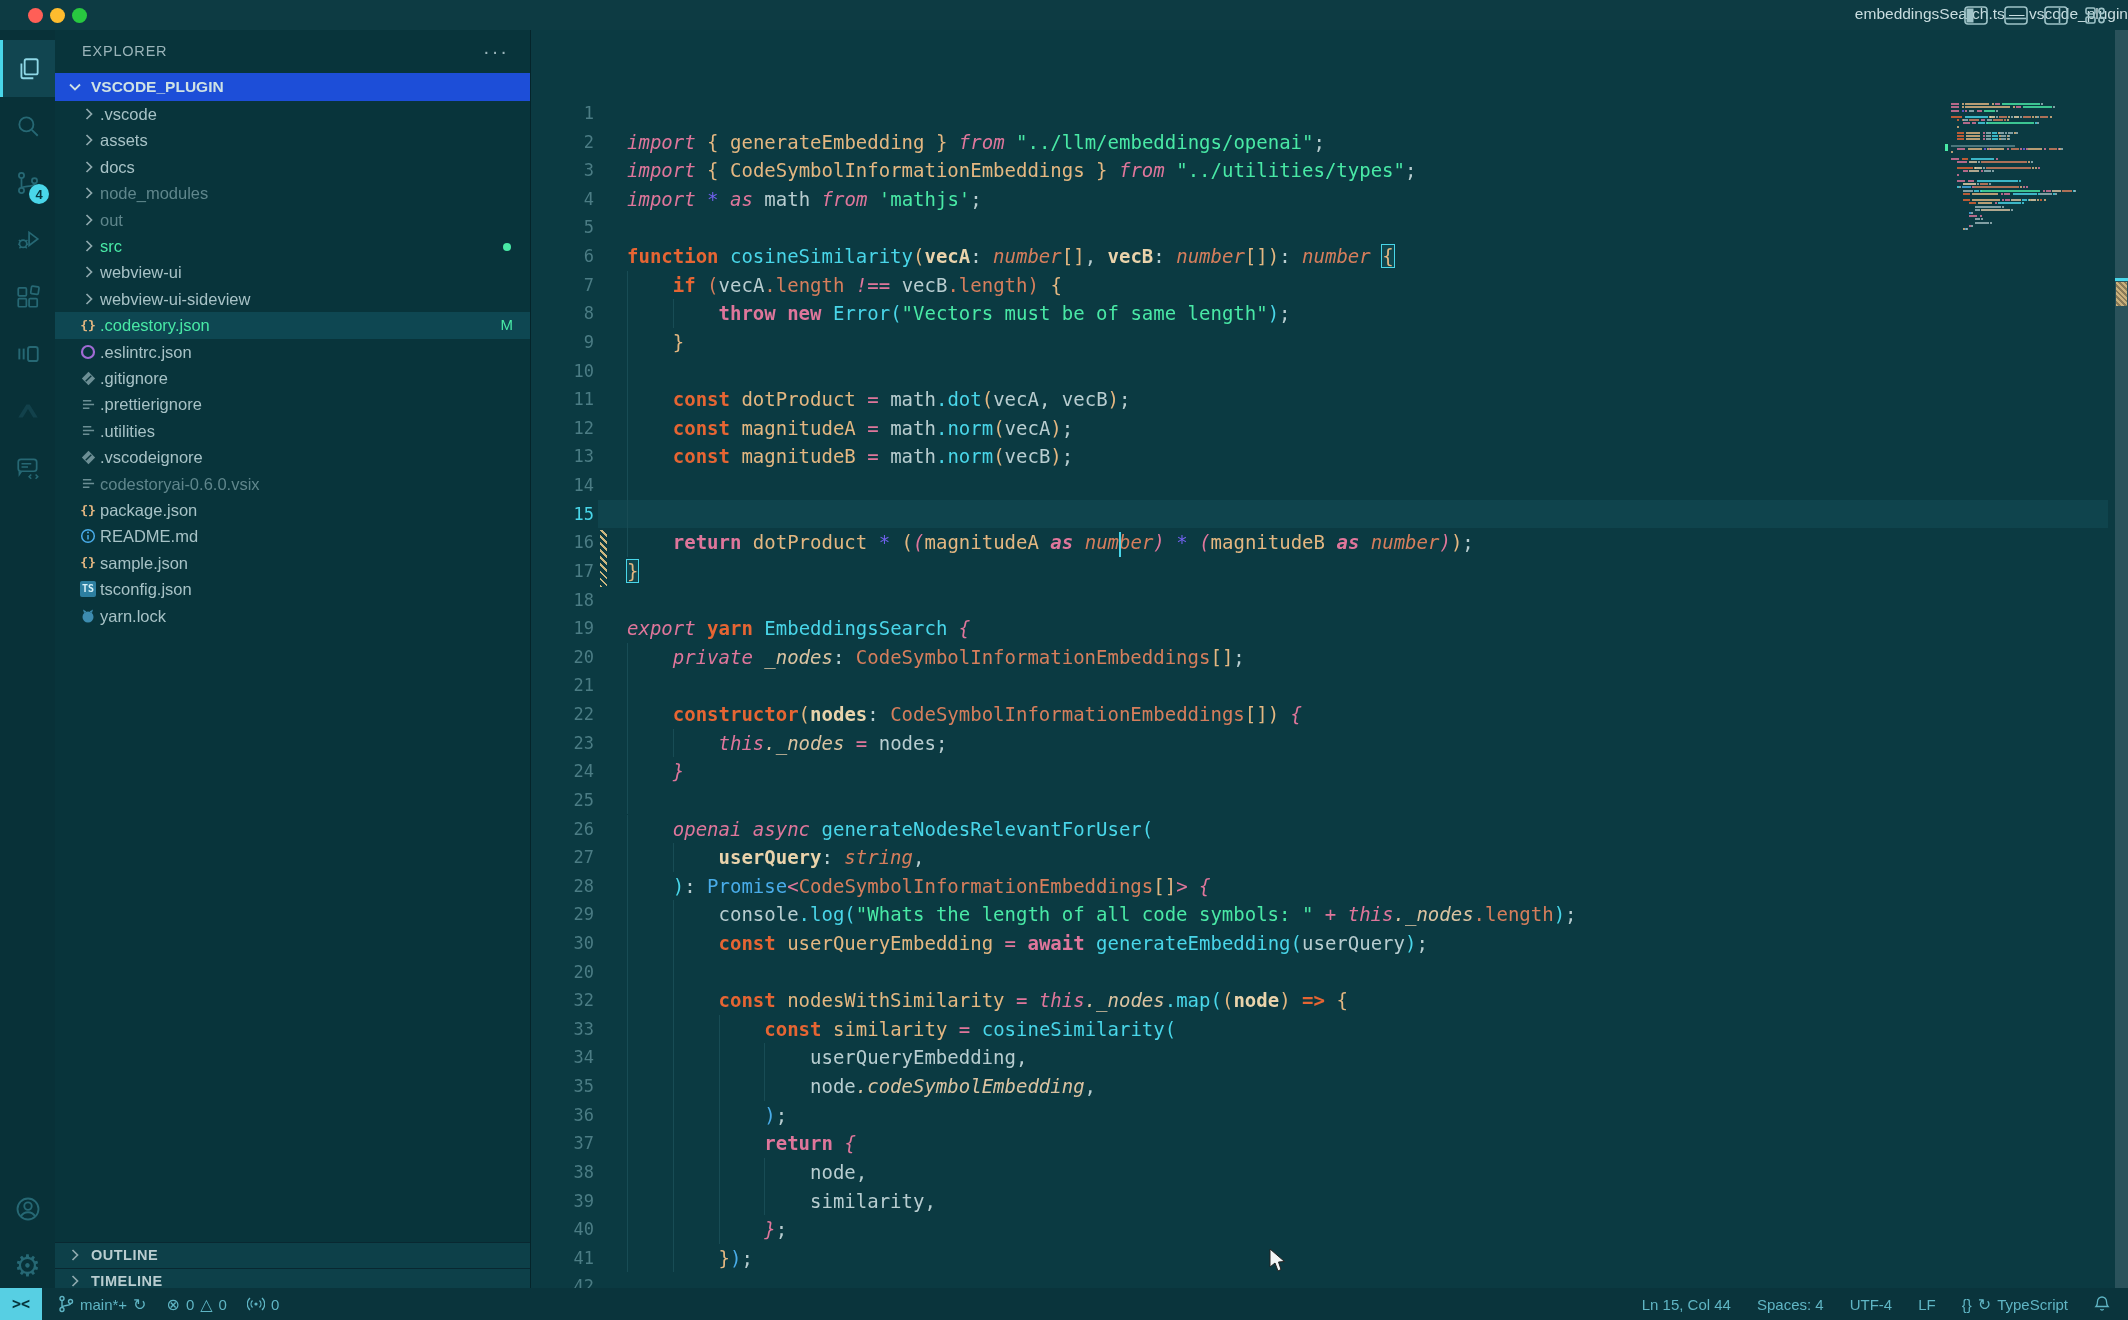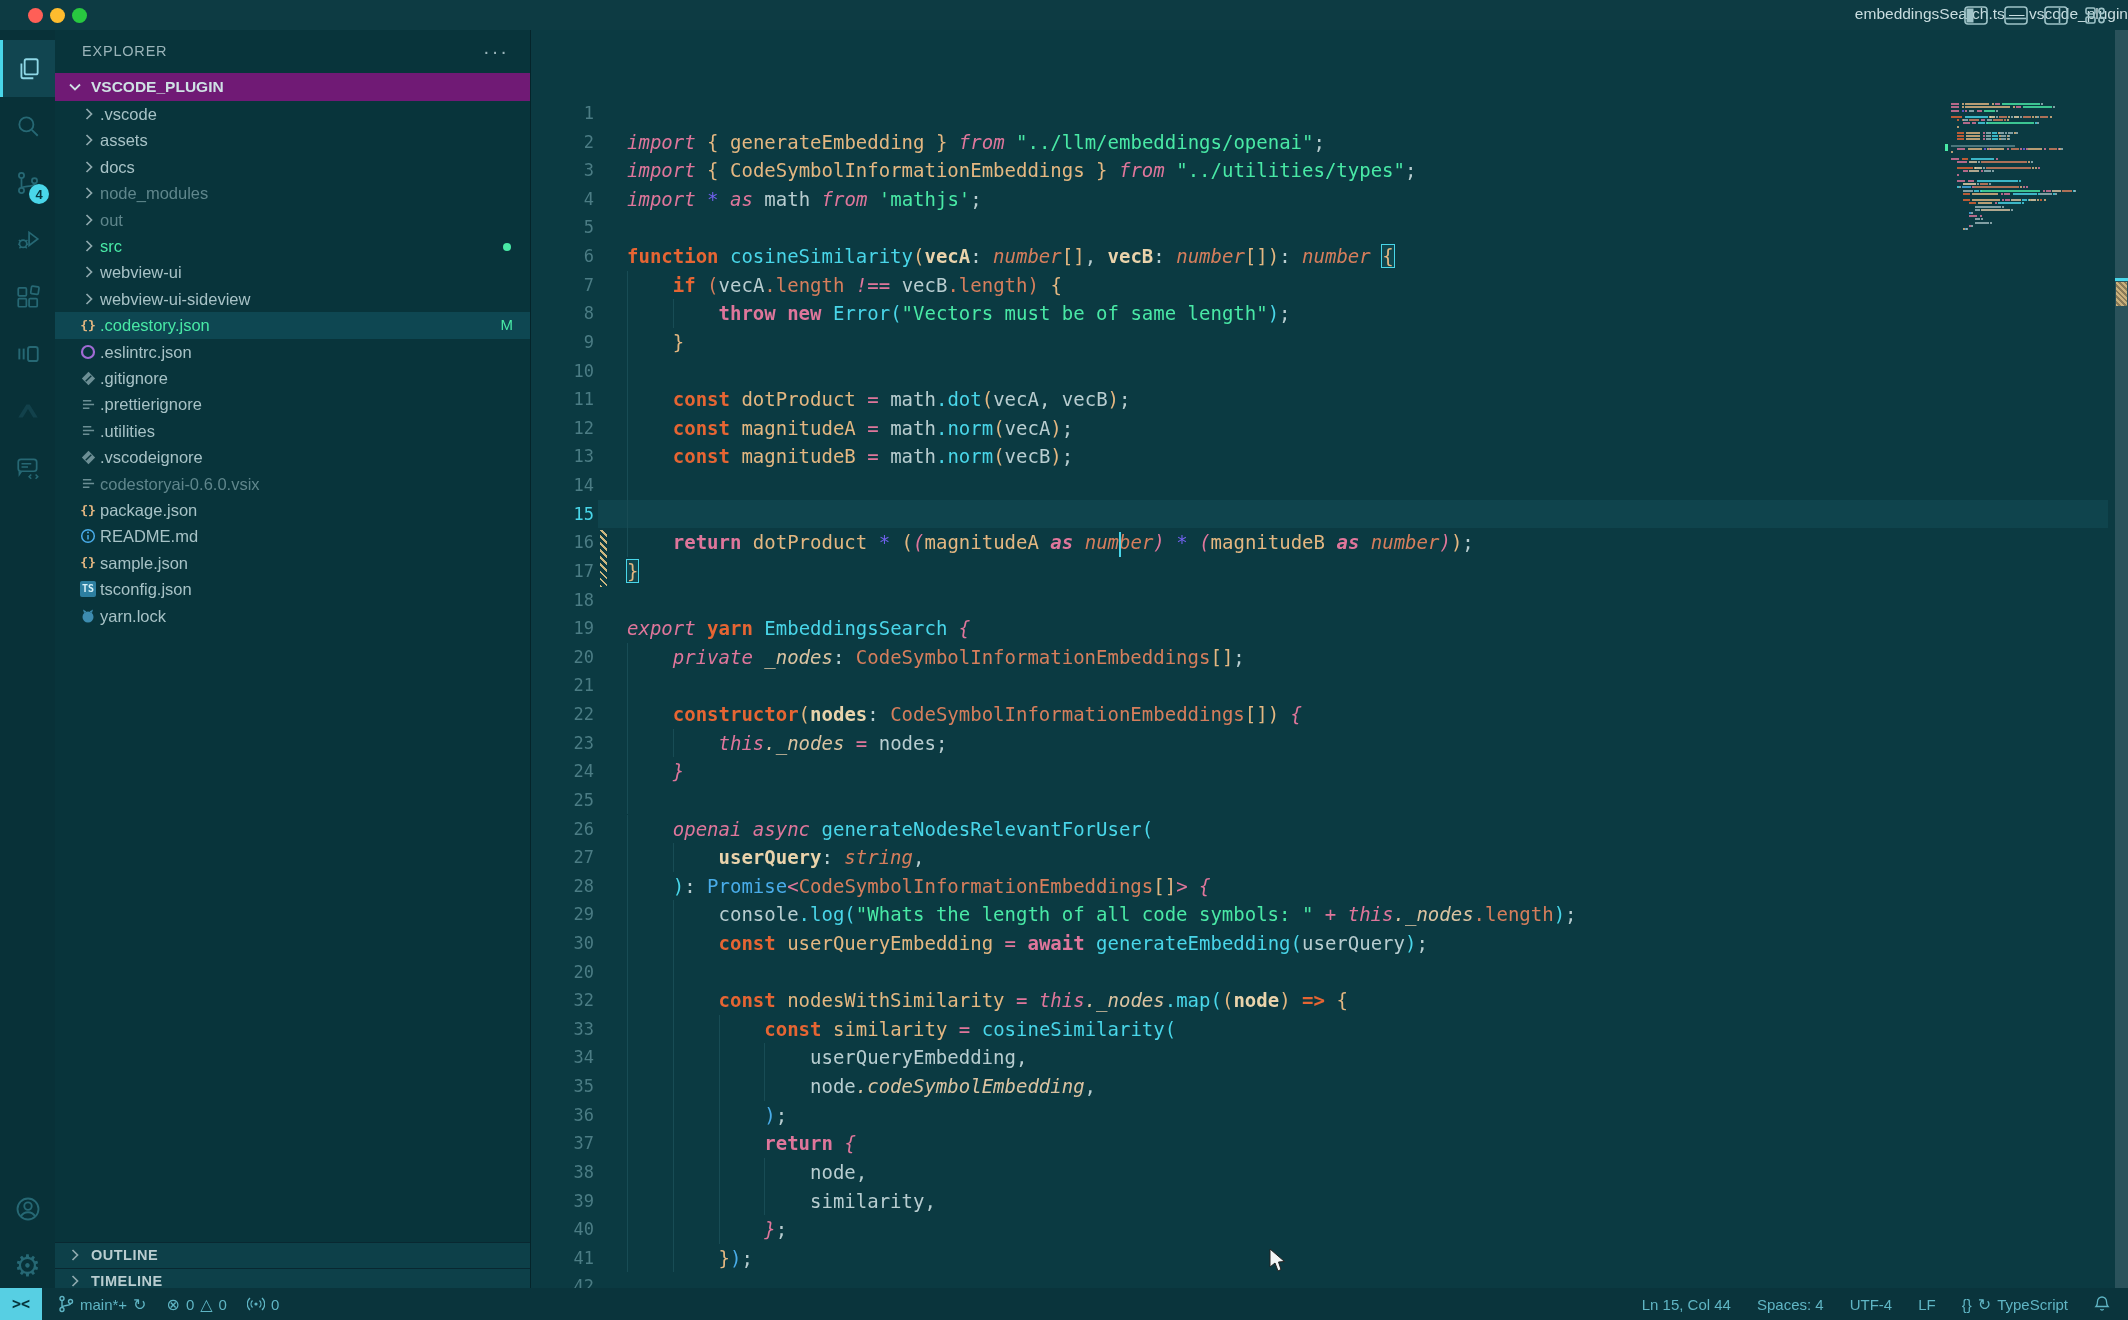--- a/index.html
+++ b/index.html
@@ -22,21 +22,21 @@
                display:flex; align-items:center; justify-content:center; }
   .gear-glyph { font-size:30px; line-height:1; }
 
   
   #sidebar { position:absolute; left:55px; top:30px; width:476px; height:1258px;
              background:#08343b; border-right:1px solid #05242a; overflow:hidden; }
   #expl-header { position:absolute; left:0; top:8px; width:476px; height:28px; color:#9ab4b9;
                  font-size:14.5px; letter-spacing:.8px; }
   #expl-header span.t { position:absolute; left:27px; top:5px; }
   #expl-more { position:absolute; right:22px; top:2px; color:#9ab4b9; font-size:20px; letter-spacing:2px; }
-  #root-row { position:absolute; left:0; top:43px; width:476px; height:28px; background:#701a75;
+  #root-row { position:absolute; left:0; top:43px; width:476px; height:28px; background:#1d4ed8;
               color:#cfe2e4; font-weight:bold; font-size:15.5px; line-height:28px; }
   .tree-row { position:absolute; left:0; width:476px; height:26.4px; font-size:16.5px;
               color:#a7c2c6; line-height:26.4px; }
   .tree-row.dim { color:#5f868c; }
   .tree-row.green { color:#49e9a6; }
   .tree-row.selected { background:#0e4752; color:#49e9a6; }
   .tree-label { position:absolute; left:45px; white-space:nowrap; }
   .tree-chev { position:absolute; left:26px; top:5px; width:16px; height:16px; color:#8fa9ae; }
   .tree-ficon { position:absolute; left:24px; top:4px; width:18px; height:18px;
                 display:flex; align-items:center; justify-content:center; }

